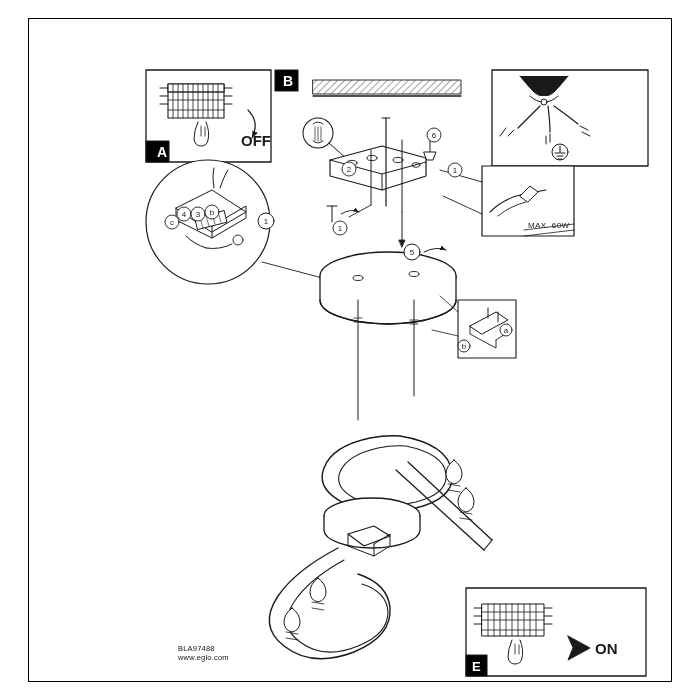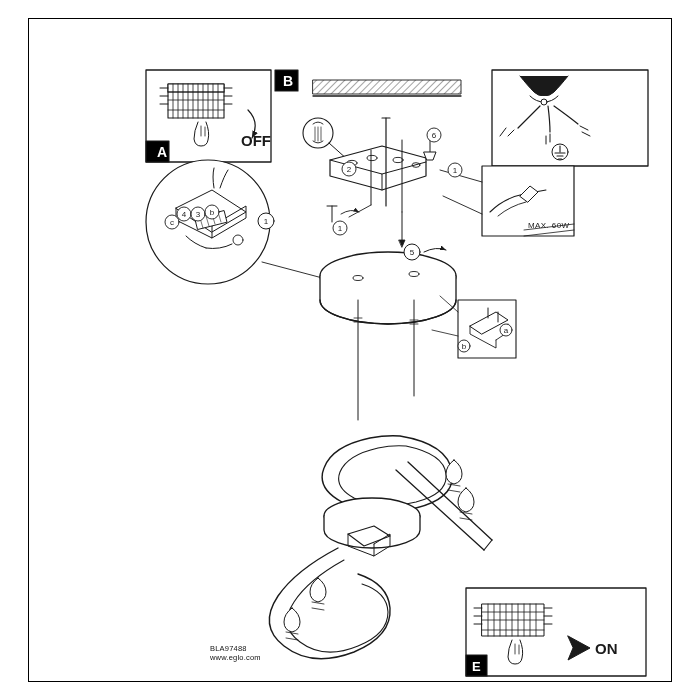--- a/index.html
+++ b/index.html
@@ -1,20 +1,20 @@
 <!DOCTYPE html>
 <html><head>
 <meta charset="utf-8">
 <style>
   html,body{margin:0;padding:0;background:#ffffff;}
   body{width:700px;height:700px;font-family:"Liberation Sans",sans-serif;overflow:hidden;}
   .sheet{position:relative;width:700px;height:700px;background:#fff;}
   .frame{position:absolute;left:28px;top:18px;width:644px;height:664px;border:1.4px solid #000;box-sizing:border-box;}
   svg.diagram{position:absolute;left:0;top:0;width:700px;height:700px;}
-  .brand{position:absolute;left:178px;top:644px;font-size:7.5px;line-height:9px;color:#111;letter-spacing:.2px;margin-left:32px;}
+  .brand{position:absolute;left:178px;top:644px;font-size:7.5px;line-height:9px;color:#111;letter-spacing:.2px;}
   .brand div{white-space:nowrap;}
   .lbl{font-family:"Liberation Sans",sans-serif;font-weight:bold;}
 </style>
 </head>
 <body>
 
 <div class="sheet">
 
   <div class="frame"></div>
 

